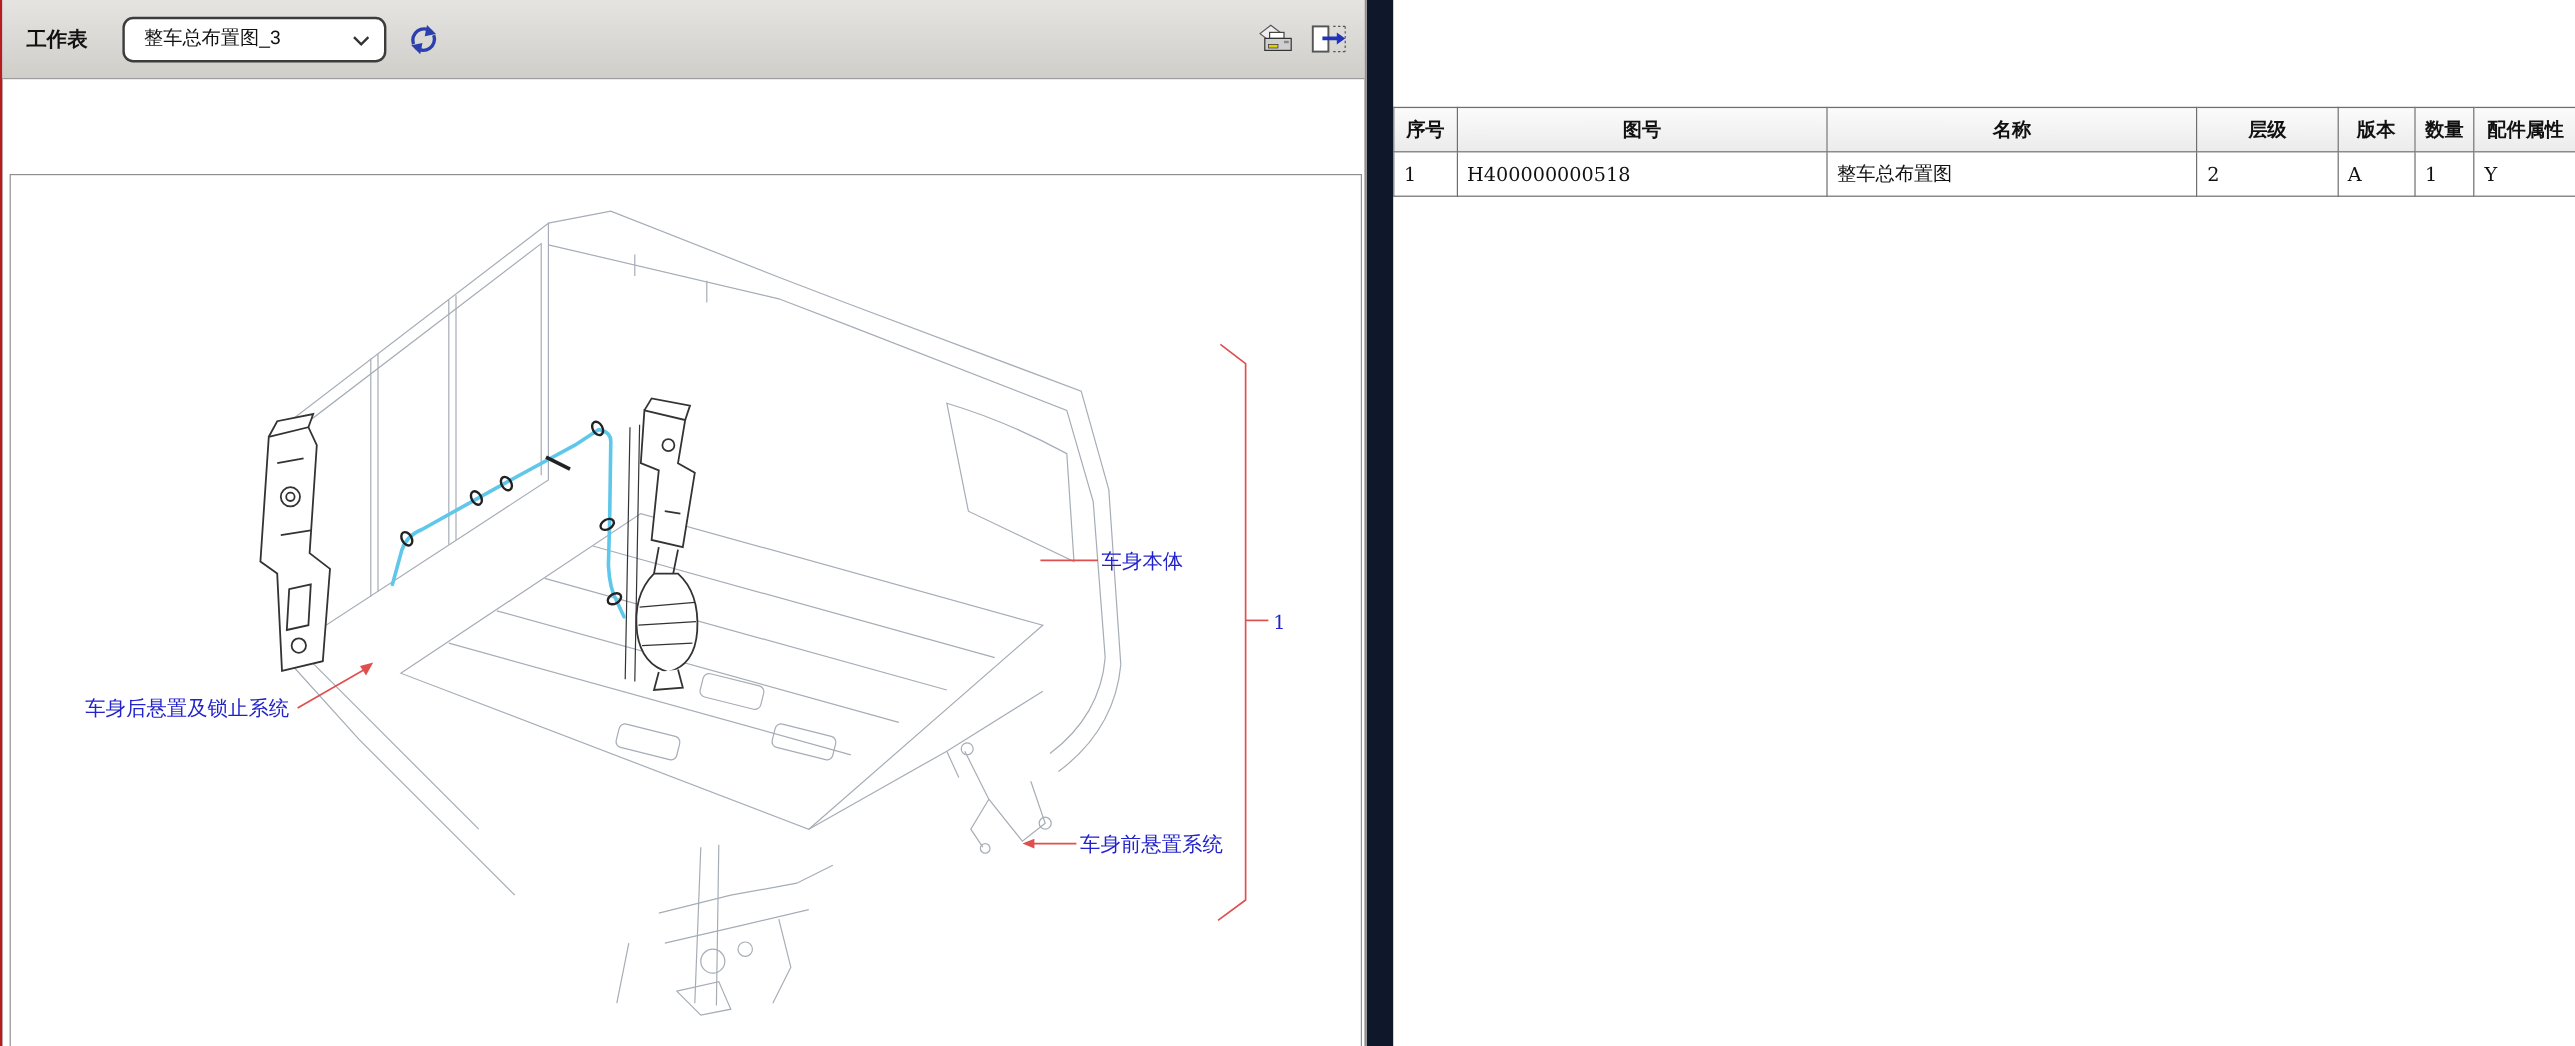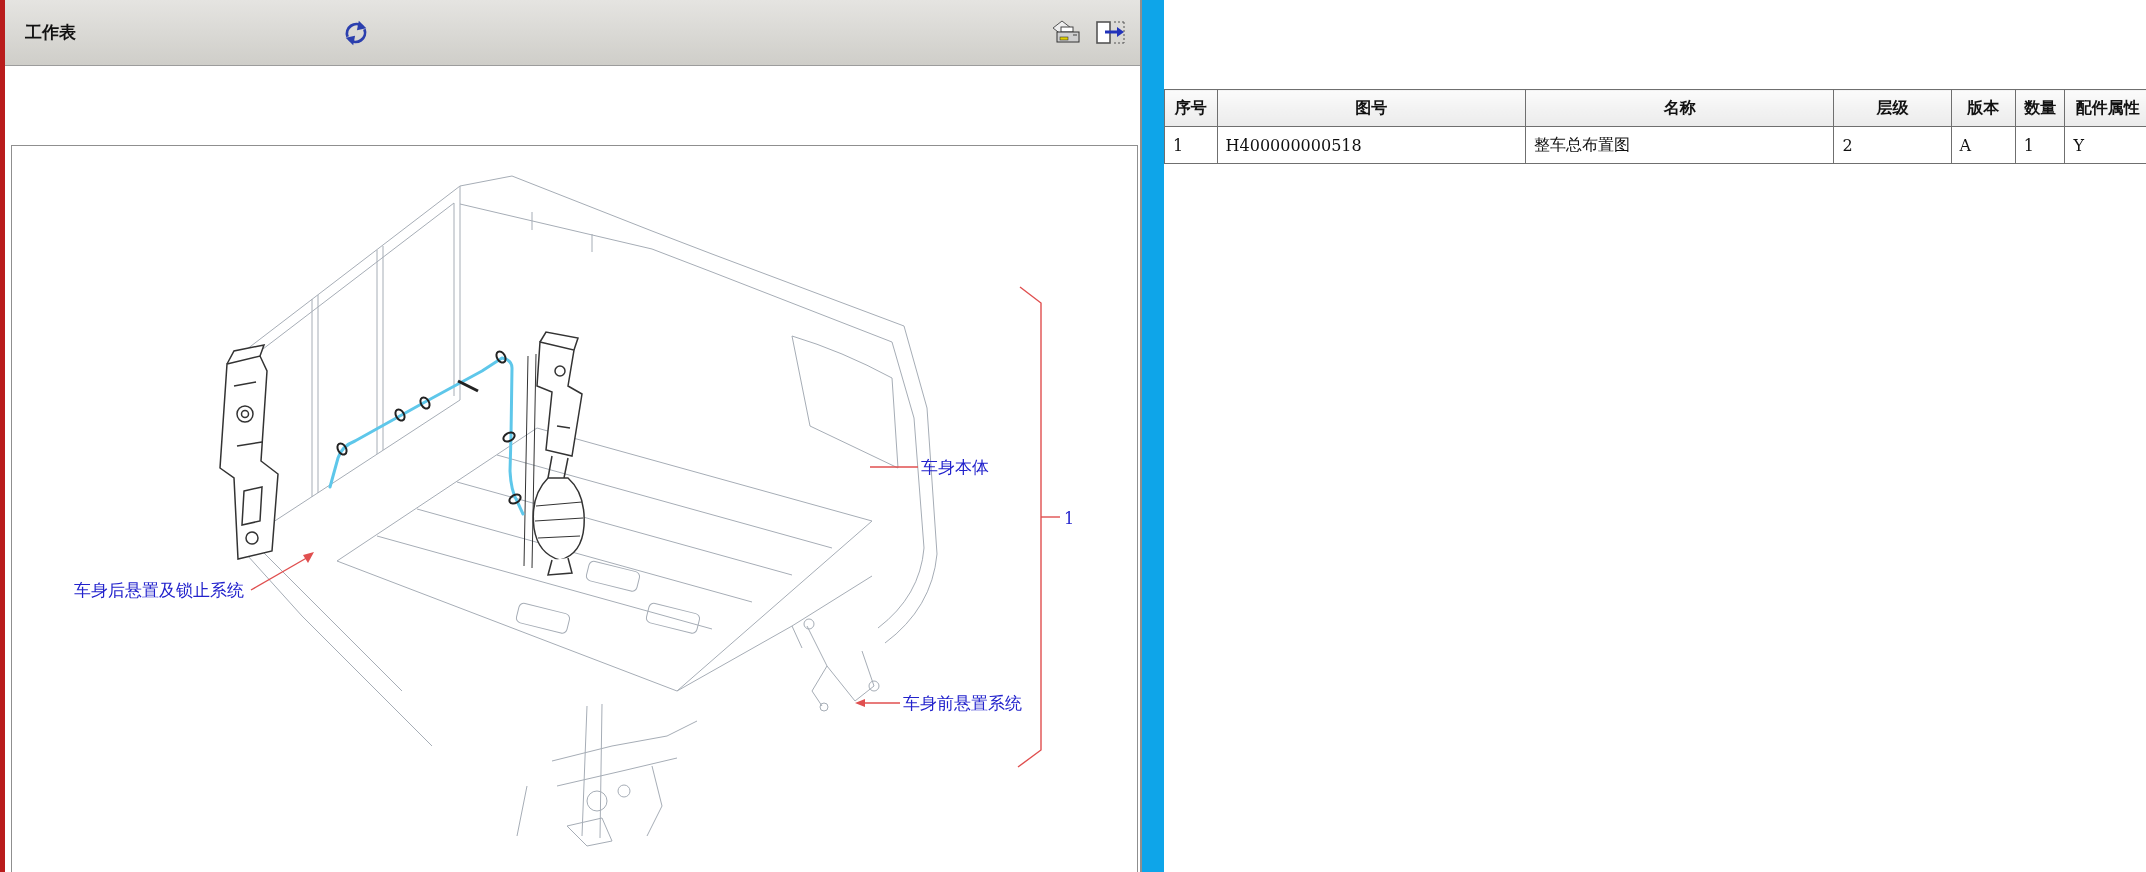--- a/index.html
+++ b/index.html
@@ -1,18 +1,18 @@
 <!DOCTYPE html>
 <html><head>
 <meta charset="utf-8">
 <style>
   * { margin:0; padding:0; box-sizing:border-box; }
   html,body { width:2146px; height:872px; overflow:hidden; background:#fff;
               font-family:"Liberation Sans", sans-serif; }
-  #app { position:relative; width:2146px; height:872px; background:#0ea5e9; border-left:5px solid #b91c1c; }
+  #app { position:relative; width:2146px; height:872px; background:#0f172a; border-left:2px solid #b91c1c; }
 
   
   .left-panel { position:absolute; left:0; top:0; width:1137px; height:872px;
                 border-right:2px solid #8f8f8f; background:#fff; }
   .toolbar { position:absolute; left:0; top:0; right:0; height:66px;
              background:linear-gradient(#e5e4e1,#cfcec9); border-bottom:1px solid #9c9c9c; }
   .ws-label { position:absolute; left:20px; top:0; height:66px; line-height:66px;
               font-weight:bold; font-size:17px; color:#111; }
   .dropdown { position:absolute; left:100px; top:14px; width:220px; height:38px;
               background:#fff; border:2px solid #3c3c3c; border-radius:9px; cursor:default; }
@@ -44,20 +44,26 @@
 </head>
 <body>
 
 <div id="app">
 
   <div class="left-panel">
 
     <div class="toolbar">
       <span class="ws-label">工作表</span>
 
+      <div class="dropdown">
+        <span class="val">整车总布置图_3</span>
+        <svg class="chev" width="14" height="9" viewBox="0 0 14 9">
+          <polyline points="1,1 7,7 13,1" fill="none" stroke="#333" stroke-width="2"></polyline>
+        </svg>
+      </div>
 
       <div class="icon-btn" style="left:334px; top:17px;">
         <svg width="30" height="30" viewBox="0 0 32 32">
           <path d="M7,20 A10,10 0 0 1 23,9" fill="none" stroke="#2b3fae" stroke-width="3"></path>
           <polygon points="19,3 27,11 17,13" fill="#2b3fae"></polygon>
           <path d="M25,12 A10,10 0 0 1 9,23" fill="none" stroke="#2b3fae" stroke-width="3"></path>
           <polygon points="13,29 5,21 15,19" fill="#2b3fae"></polygon>
         </svg>
       </div>
 

